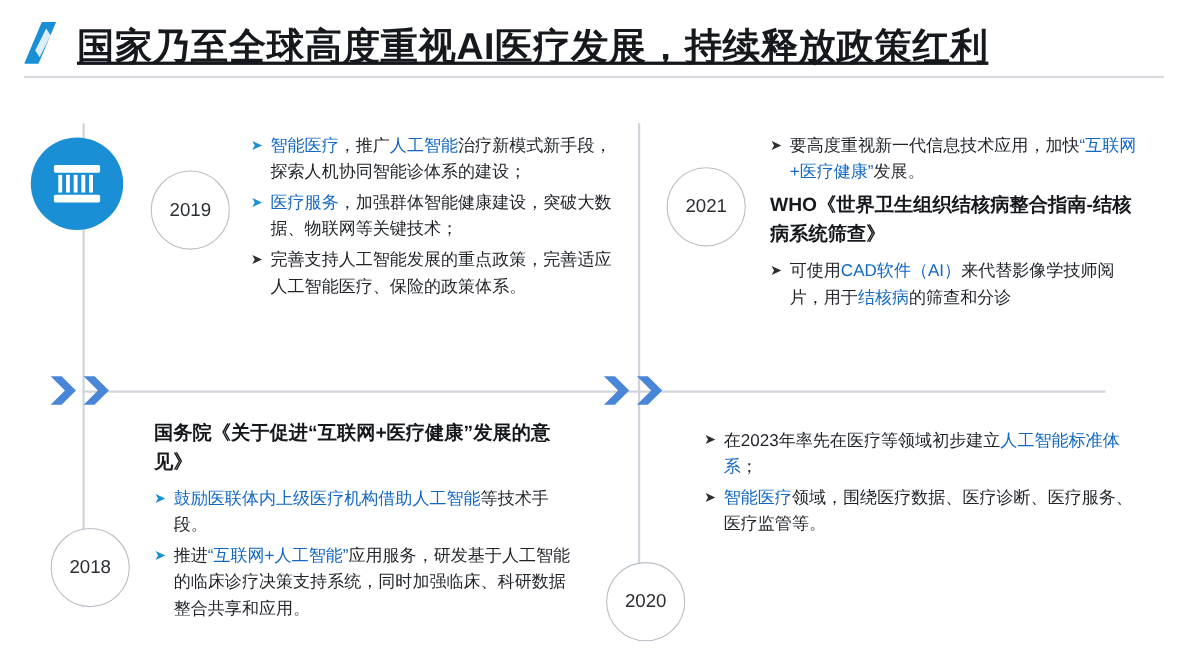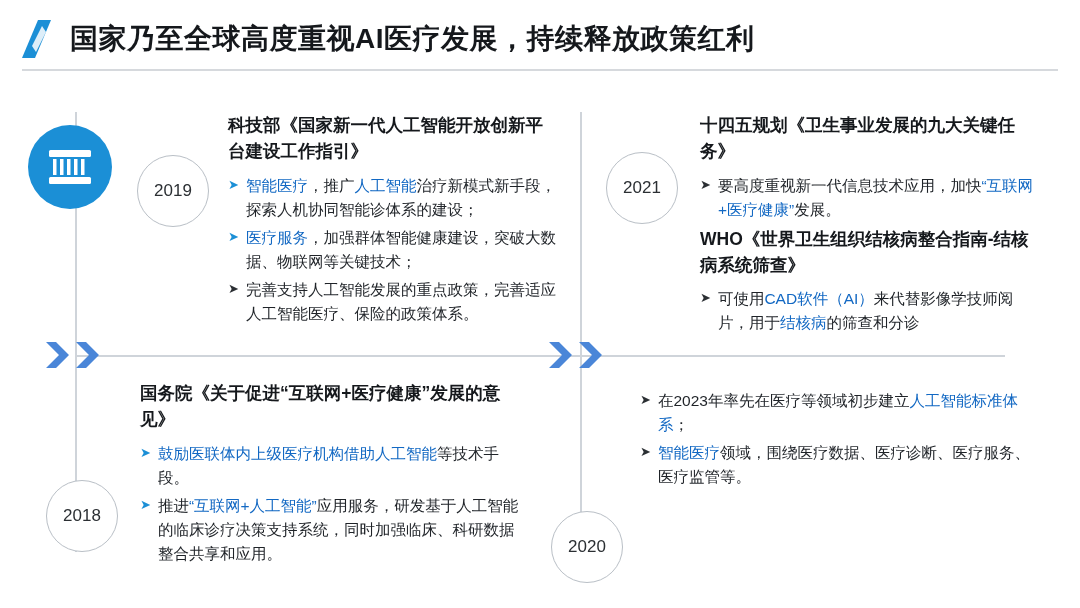--- a/index.html
+++ b/index.html
@@ -25,25 +25,26 @@
   }
   .header-mark {
     position: absolute;
     left: 22px; top: 18px;
     width: 30px; height: 42px;
   }
   .header-mark svg { display: block; }
   .header-title {
     position: absolute;
     left: 70px; top: 20px;
-    font-size: 28px;
+    font-size: 34px;
     font-weight: bold;
     letter-spacing: 0.5px;
     color: #15181c;
     white-space: nowrap;
+    text-decoration: underline;
   }
   .header-rule {
     position: absolute;
     left: 22px; top: 69px;
     width: 1036px;
     height: 2px;
     background: #d6d9dd;
   }
 
   
@@ -202,39 +203,37 @@
   <span>2021</span>
 </div>
 <div class="year-bubble" style="left:46px; top:480px;">
   <span>2018</span>
 </div>
 <div class="year-bubble" style="left:551px; top:511px;">
   <span>2020</span>
 </div>
 
 <div class="block" id="b2019">
-  <div class="block-title">科技部《国家新一代人工智能开放创新平台建设工作指引》</div>
   <div class="bullets">
       <div class="bullet">
         <span class="mk">➤</span>
         <span class="txt"><span class="hl">智能医疗</span><span>，推广</span><span class="hl">人工智能</span><span>治疗新模式新手段，探索人机协同智能诊体系的建设；</span></span>
       </div>
       <div class="bullet">
         <span class="mk">➤</span>
         <span class="txt"><span class="hl">医疗服务</span><span>，加强群体智能健康建设，突破大数据、物联网等关键技术；</span></span>
       </div>
       <div class="bullet">
         <span class="mk grey">➤</span>
         <span class="txt"><span>完善支持人工智能发展的重点政策，完善适应人工智能医疗、保险的政策体系。</span></span>
       </div>
     </div>
 </div>
 
 <div class="block" id="b2021">
-  <div class="block-title">十四五规划《卫生事业发展的九大关键任务》</div>
   <div class="bullets">
       <div class="bullet">
         <span class="mk grey">➤</span>
         <span class="txt"><span>要高度重视新一代信息技术应用，加快</span><span class="hl">“互联网+医疗健康”</span><span>发展。</span></span>
       </div>
     </div>
   <div class="block-title sub">WHO《世界卫生组织结核病整合指南-结核病系统筛查》</div>
   <div class="bullets">
       <div class="bullet">
         <span class="mk grey">➤</span>

